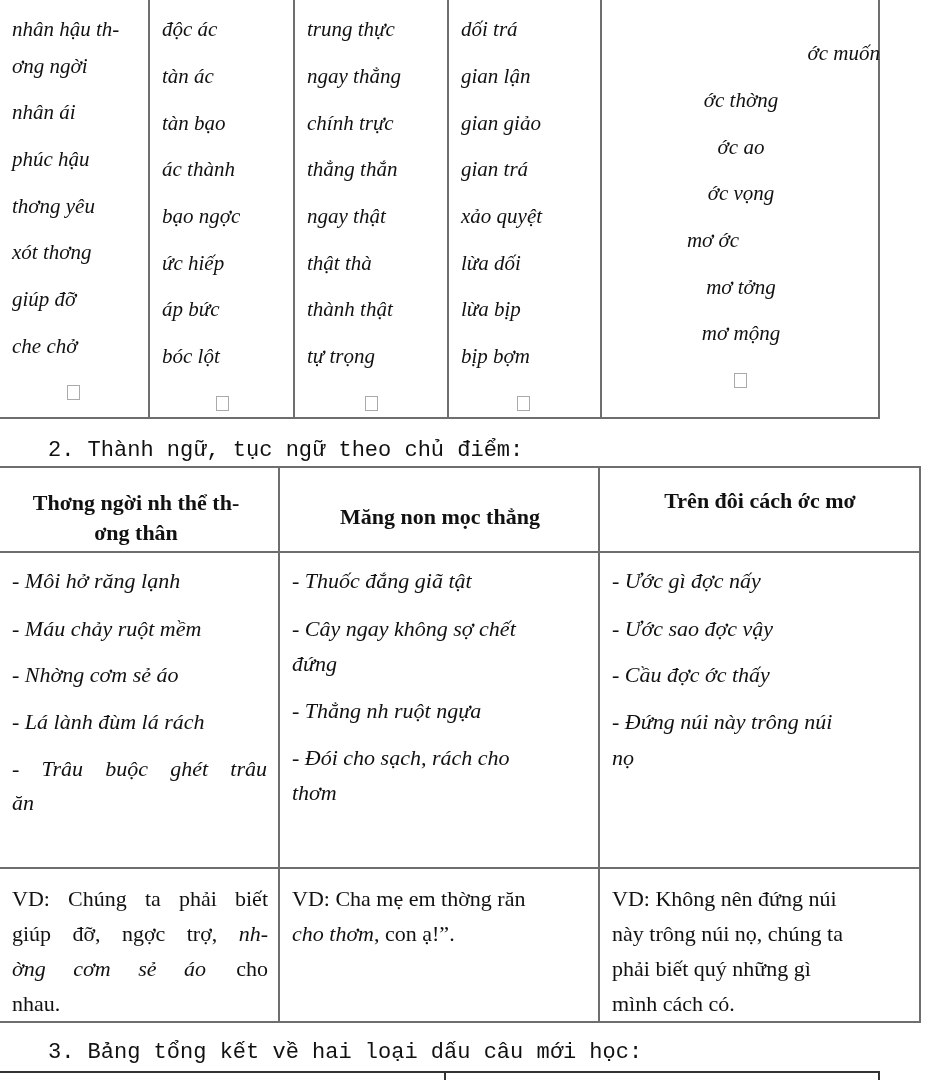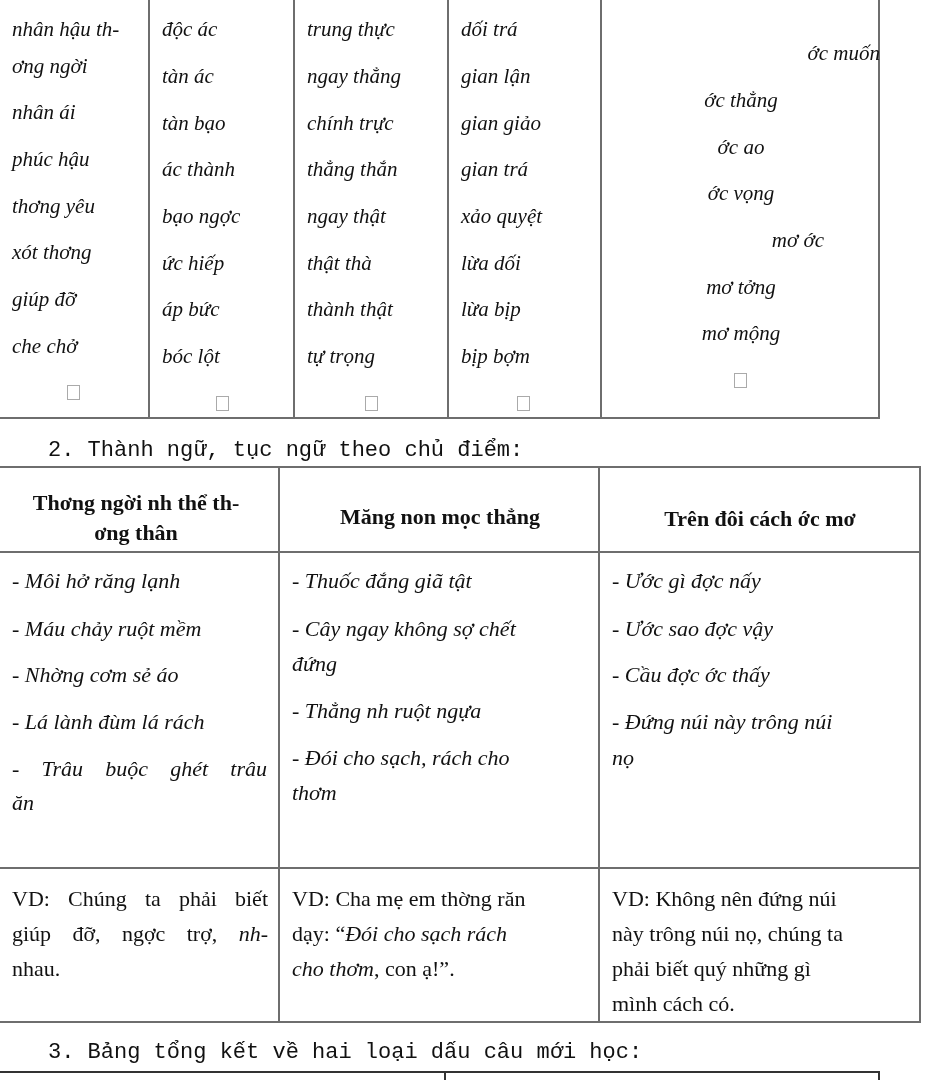--- a/index.html
+++ b/index.html
@@ -75,44 +75,44 @@
   <span class="word" style="left:461px;top:157px">gian trá</span>
   <span class="word" style="left:461px;top:204px">xảo quyệt</span>
   <span class="word" style="left:461px;top:251px">lừa dối</span>
   <span class="word" style="left:461px;top:297px">lừa bịp</span>
   <span class="word" style="left:461px;top:344px">bịp bợm</span>
   <span class="box" style="left:517px;top:396px"></span>
 </div>
 
 <div>
   <span class="word" style="left:602px;width:278px;text-align:right;top:41px">ớc muốn</span>
-  <span class="word" style="left:602px;width:278px;text-align:center;top:88px">ớc thẳng</span>
+  <span class="word" style="left:602px;width:278px;text-align:center;top:88px">ớc thờng</span>
   <span class="word" style="left:602px;width:278px;text-align:center;top:135px">ớc ao</span>
   <span class="word" style="left:602px;width:278px;text-align:center;top:181px">ớc vọng</span>
-  <span class="word" style="left:602px;width:222px;text-align:right;top:228px">mơ ớc</span>
+  <span class="word" style="left:602px;width:222px;text-align:center;top:228px">mơ ớc</span>
   <span class="word" style="left:602px;width:278px;text-align:center;top:275px">mơ tởng</span>
   <span class="word" style="left:602px;width:278px;text-align:center;top:321px">mơ mộng</span>
   <span class="box" style="left:734px;top:373px"></span>
 </div>
 
 <div class="abs heading" style="left:48px;top:438px">2. Thành ngữ, tục ngữ theo chủ điểm:</div>
 
 <div class="abs t2">
   <div class="vline" style="left:280px;top:0;bottom:0"></div>
   <div class="vline" style="left:600px;top:0;bottom:0"></div>
   <div class="hline" style="left:0;right:0;top:83px"></div>
   <div class="hline" style="left:0;right:0;top:399px"></div>
 </div>
 
 <div class="th" style="left:0;width:272px;top:488px">
   <div>Thơng ngời nh thể th-</div>
   <div>ơng thân</div>
 </div>
 <div class="th" style="left:280px;width:320px;top:502px">Măng non mọc thẳng</div>
-<div class="th" style="left:600px;width:320px;top:504px">Trên đôi cách ớc mơ</div>
+<div class="th" style="left:600px;width:320px;top:486px">Trên đôi cách ớc mơ</div>
 
 <div>
   <div class="prov" style="left:12px;top:563px">- Môi hở răng lạnh</div>
   <div class="prov" style="left:12px;top:611px">- Máu chảy ruột mềm</div>
   <div class="prov" style="left:12px;top:657px">- Nhờng cơm sẻ áo</div>
   <div class="prov" style="left:12px;top:704px">- Lá lành đùm lá rách</div>
   <div class="prov" style="left:12px;top:751px;width:255px;text-align:justify;text-align-last:justify">- Trâu buộc ghét trâu</div>
   <div class="prov" style="left:12px;top:785px">ăn</div>
 </div>
 
@@ -129,26 +129,29 @@
   <div class="prov" style="left:612px;top:563px">- Ước gì đợc nấy</div>
   <div class="prov" style="left:612px;top:611px">- Ước sao đợc vậy</div>
   <div class="prov" style="left:612px;top:657px">- Cầu đợc ớc thấy</div>
   <div class="prov" style="left:612px;top:704px">- Đứng núi này trông núi</div>
   <div class="prov" style="left:612px;top:740px">nọ</div>
 </div>
 
 <div class="ex" style="left:12px;top:881px;width:256px">
   <div style="text-align-last:justify">VD: Chúng ta phải biết</div>
   <div style="text-align-last:justify"><span>giúp đỡ, ngợc trợ, </span><i>nh-</i></div>
+  <div style="display:flex;justify-content:space-between">
+      <i style="word-spacing:22px">ờng cơm sẻ áo</i>
+      <span> cho</span>
+    </div>
   <div>nhau.</div>
 </div>
 
 <div class="ex" style="left:292px;top:881px;width:300px">
   <div>VD: Cha mẹ em thờng răn</div>
-  <div><span>dạy: “</span><i>Đói cho sạch rách</i></div>
   <div><i>cho thơm</i><span>, con ạ!”.</span></div>
 </div>
 
 <div class="ex" style="left:612px;top:881px;width:305px">
   <div>VD: Không nên đứng núi</div>
   <div>này trông núi nọ, chúng ta</div>
   <div>phải biết quý những gì</div>
   <div>mình cách có.</div>
 </div>
 

